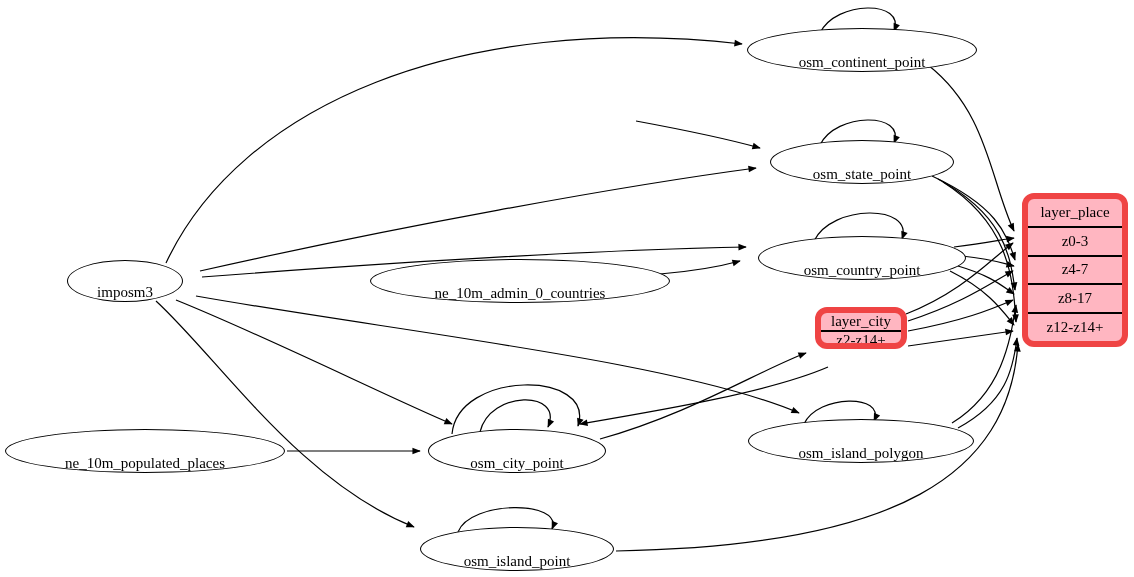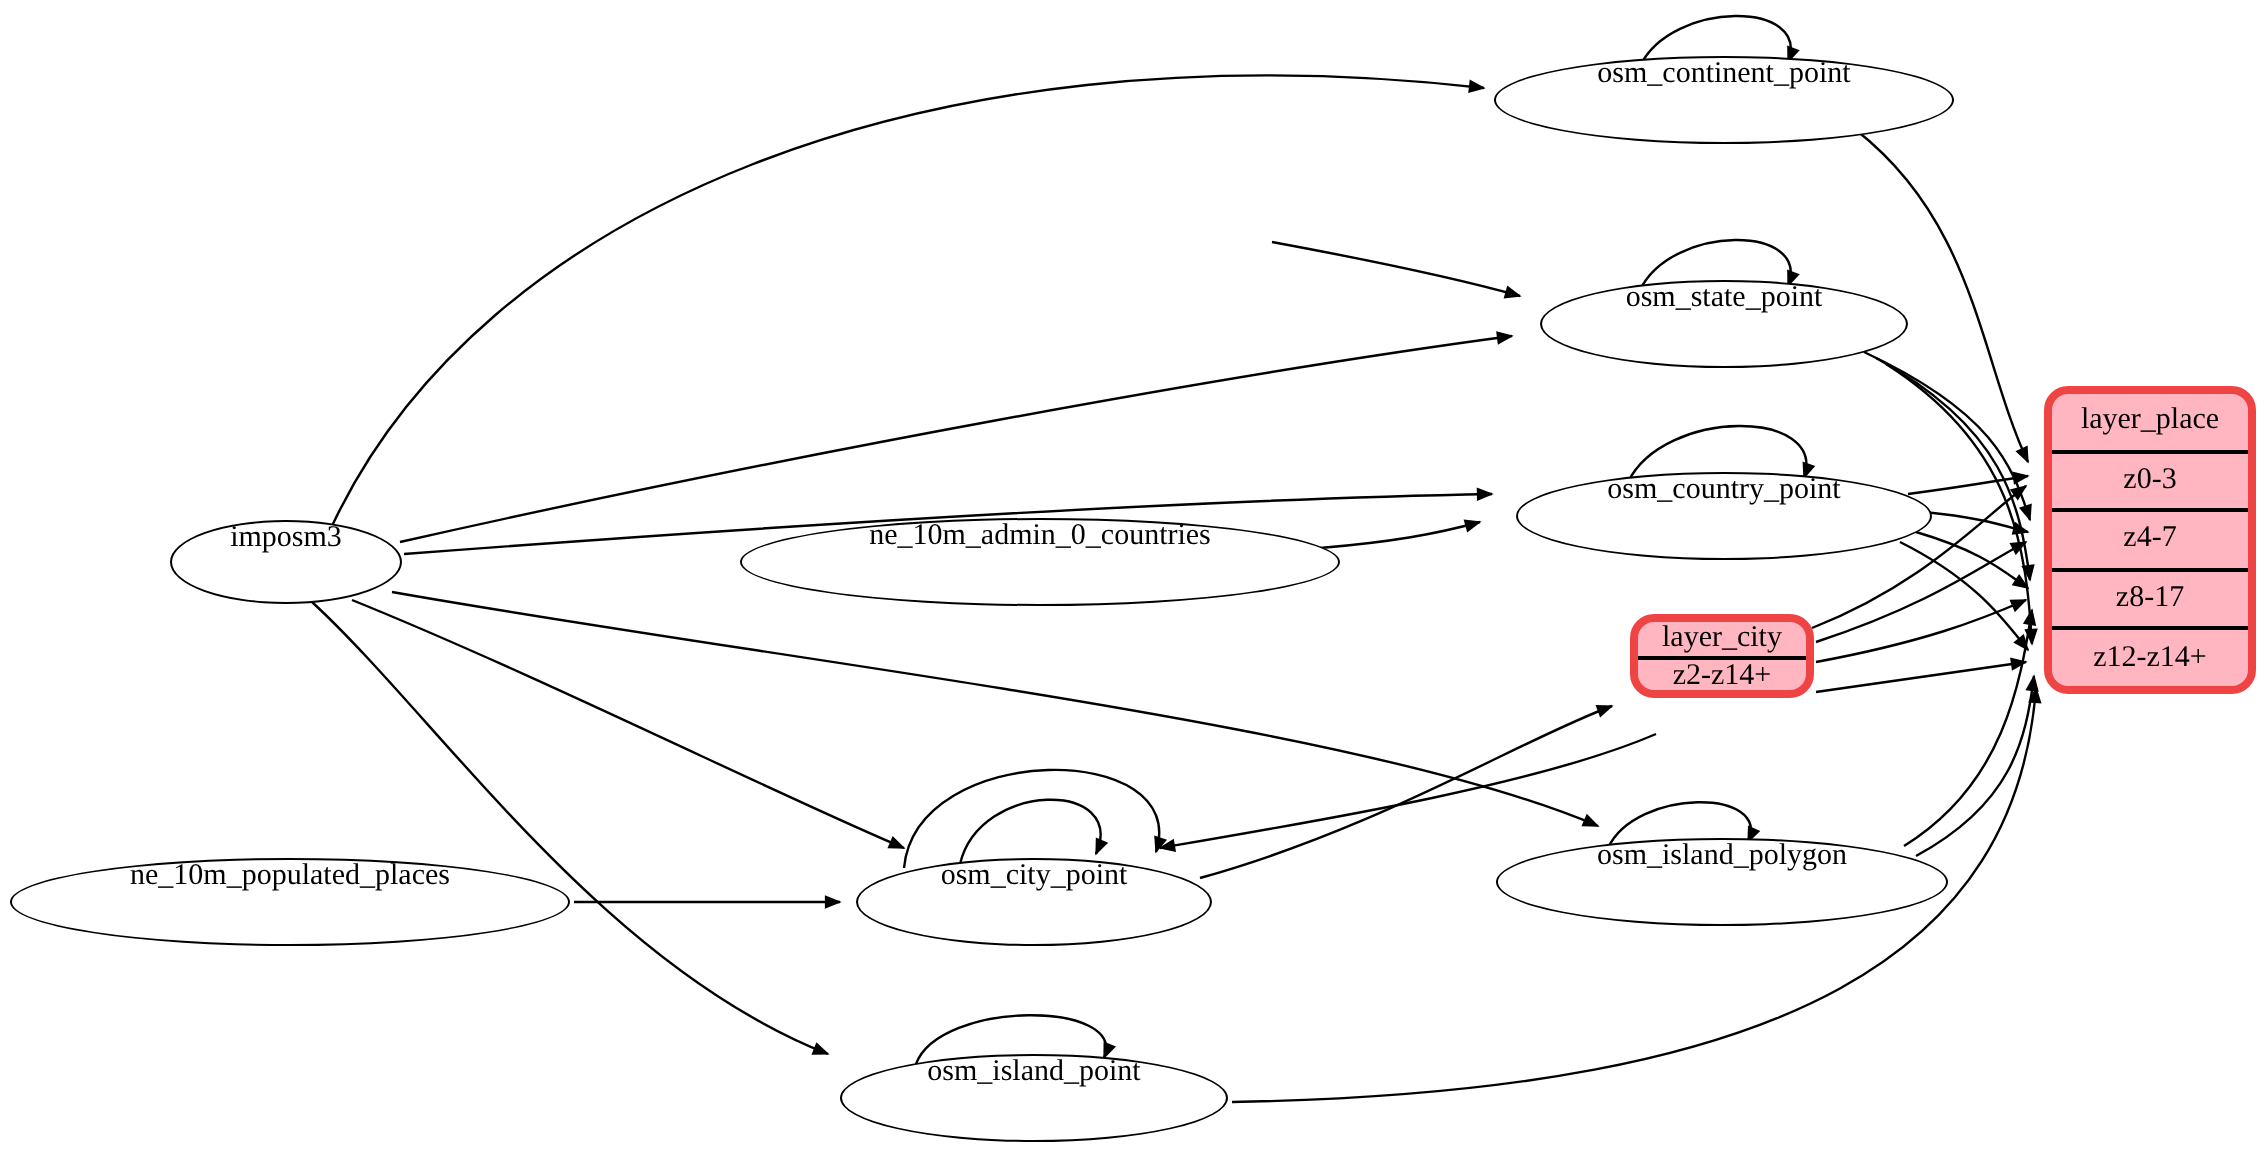--- a/index.html
+++ b/index.html
@@ -2,27 +2,27 @@
 <html><head>
 <meta charset="utf-8">
 <style>
   html,body { margin:0; padding:0; background:#ffffff; }
   .canvas {
     position:relative; width:1134px; height:577px; background:#ffffff;
     font-family:"Liberation Serif", "DejaVu Serif", serif; overflow:hidden;
   }
   svg.edges { position:absolute; left:0; top:0; z-index:1; }
   .node {
-    position:absolute; z-index:2; display:flex; align-items:flex-start; justify-content:center;
+    position:absolute; z-index:2; display:flex; align-items:flex-end; justify-content:center;
     background:#ffffff; border:1px solid #000; border-radius:50%;
     font-size:15px; color:#000; white-space:nowrap; box-sizing:border-box;
   }
   .record {
     position:absolute; z-index:2; display:flex; flex-direction:column;
-    background:#ffb6c1; border:4px solid #ef4444; border-radius:12px;
+    background:#ffb6c1; border:6px solid #ef4444; border-radius:12px;
     font-size:15px; color:#000; box-sizing:border-box; overflow:hidden;
   }
   .record-row {
     flex:1; display:flex; align-items:center; justify-content:center;
     border-top:2px solid #000; white-space:nowrap;
   }
   .record-row:first-child { border-top:none; }
   path.edge { stroke:#000; stroke-width:1.2; fill:none; }
 </style>
 </head>
@@ -69,21 +69,21 @@
     <path class="edge" marker-end="url(#arrow)" d="M 616,551 C 900,546 1008,474 1018,344"></path>
 
     <path class="edge" marker-end="url(#arrow)" d="M 600,439 C 690,414 760,370 806,353"></path>
     <path class="edge" marker-end="url(#arrow)" d="M 906,314 C 962,292 990,260 1013,243"></path>
     <path class="edge" marker-end="url(#arrow)" d="M 908,321 C 966,302 992,282 1013,271"></path>
     <path class="edge" marker-end="url(#arrow)" d="M 908,331 C 962,321 990,310 1013,300"></path>
     <path class="edge" marker-end="url(#arrow)" d="M 908,346 C 952,340 984,335 1013,331"></path>
     <path class="edge" marker-end="url(#arrow)" d="M 828,367 C 770,392 662,410 580,424"></path>
   </svg>
 
-  <div class="node" style="left:85px;  top:260px; width:116px; height:42px;">
+  <div class="node" style="left:67px;  top:260px; width:116px; height:42px;">
     <span>imposm3</span>
   </div>
   <div class="node" style="left:370px; top:259px; width:300px; height:44px;">
     <span>ne_10m_admin_0_countries</span>
   </div>
   <div class="node" style="left:5px;   top:429px; width:280px; height:44px;">
     <span>ne_10m_populated_places</span>
   </div>
   <div class="node" style="left:747px; top:28px;  width:230px; height:44px;">
     <span>osm_continent_point</span>

